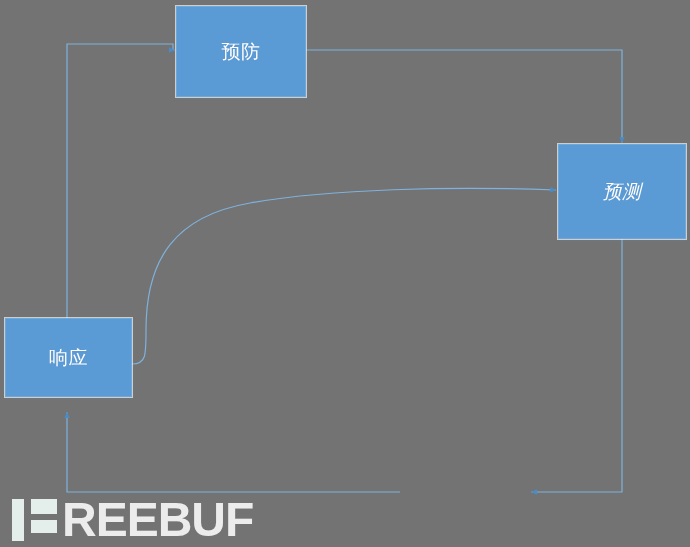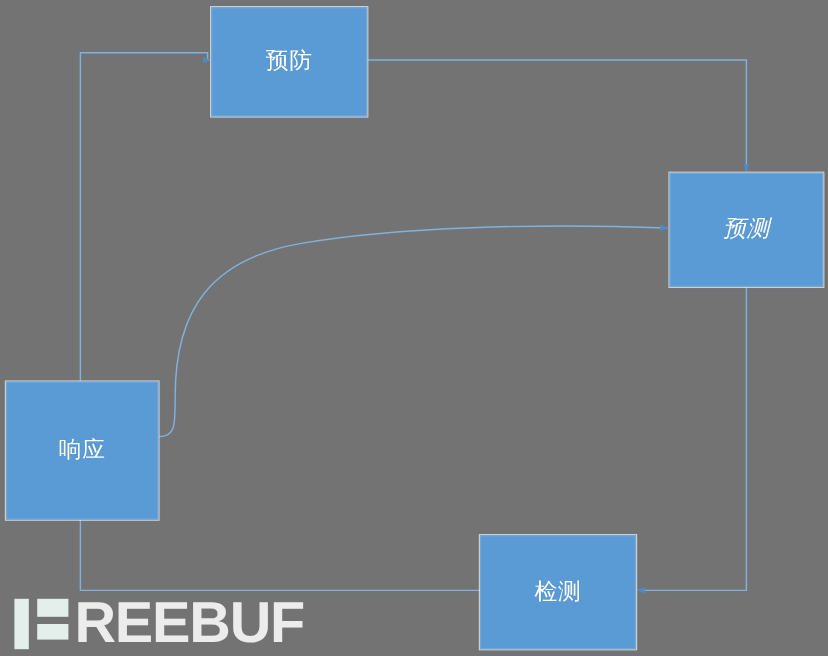--- a/index.html
+++ b/index.html
@@ -41,21 +41,21 @@
   .node-label {
     color: #ffffff;
     font-size: 19px;
     line-height: 1;
     letter-spacing: 0.5px;
     white-space: nowrap;
     text-shadow: 0 0 1px rgba(0,0,0,0.10);
   }
   #node-prevent  { left: 176px; top: 6px;   width: 130px; height: 91px; }
   #node-predict  { left: 558px; top: 144px; width: 128px; height: 95px; font-style: italic; }
-  #node-respond  { left: 5px;   top: 318px; width: 127px; height: 115px; }
+  #node-respond  { left: 5px;   top: 318px; width: 127px; height: 79px; }
   #node-detect   { left: 400px; top: 446px; width: 130px; height: 95px; }
 
   
   #watermark {
     position: absolute;
     left: 12px;
     top: 497px;
     height: 46px;
     display: flex;
     align-items: center;
@@ -132,23 +132,20 @@
   </div>
 
   <div id="node-predict" class="node">
     <span class="node-label">预测</span>
   </div>
 
   <div id="node-respond" class="node">
     <span class="node-label">响应</span>
   </div>
 
-  <div id="node-detect" class="node">
-    <span class="node-label">检测</span>
-  </div>
 
   <div id="watermark">
     <span class="wm-mark">
       <span class="wm-bar"></span>
       <span class="wm-f">
         <span class="wm-f-top"></span>
         <span class="wm-f-gap"></span>
         <span class="wm-f-bot"></span>
       </span>
     </span>

